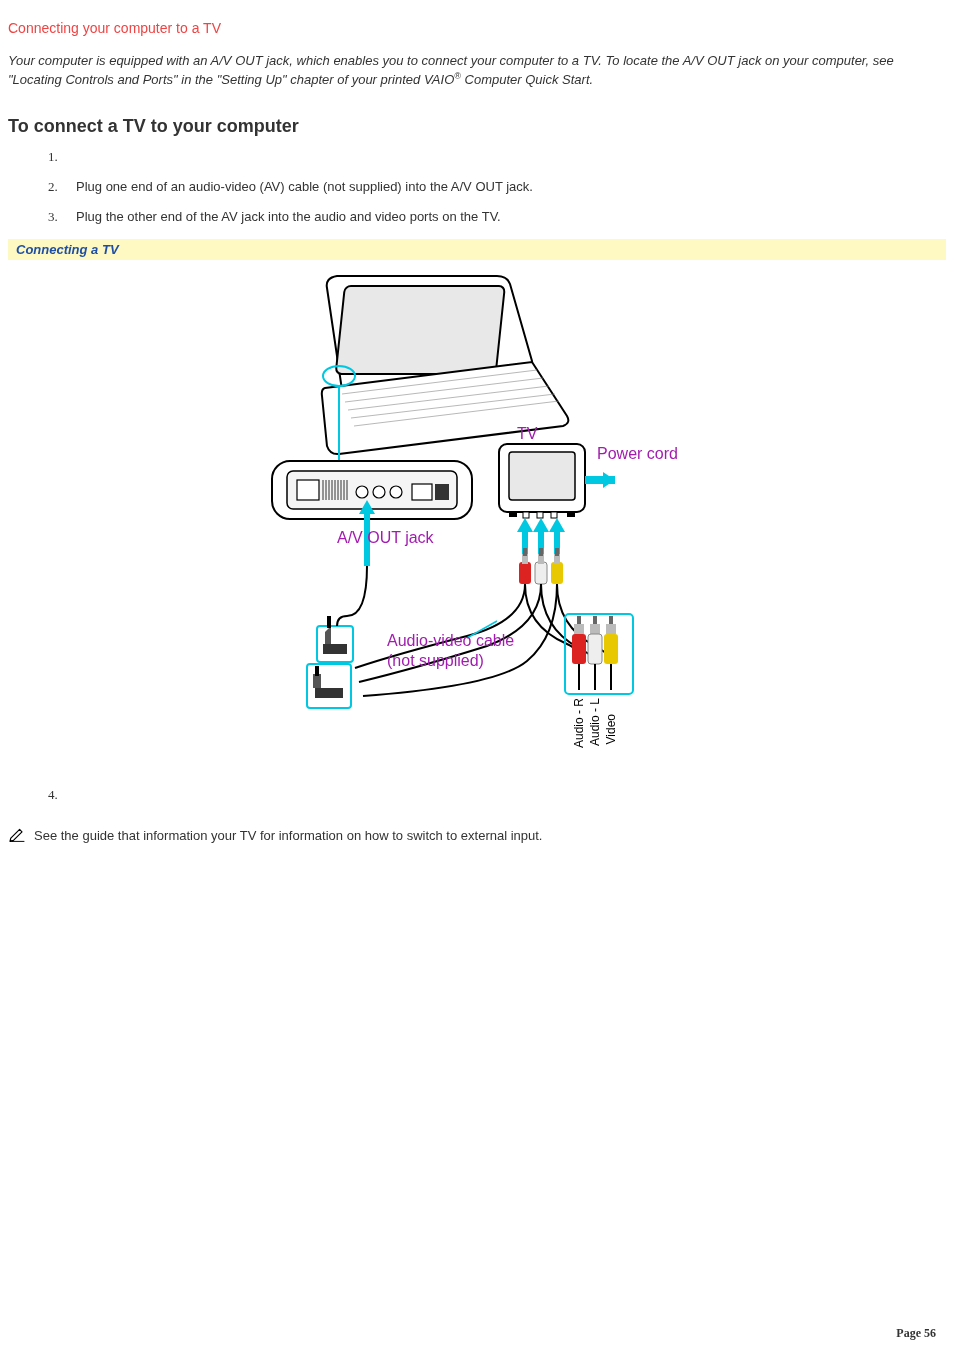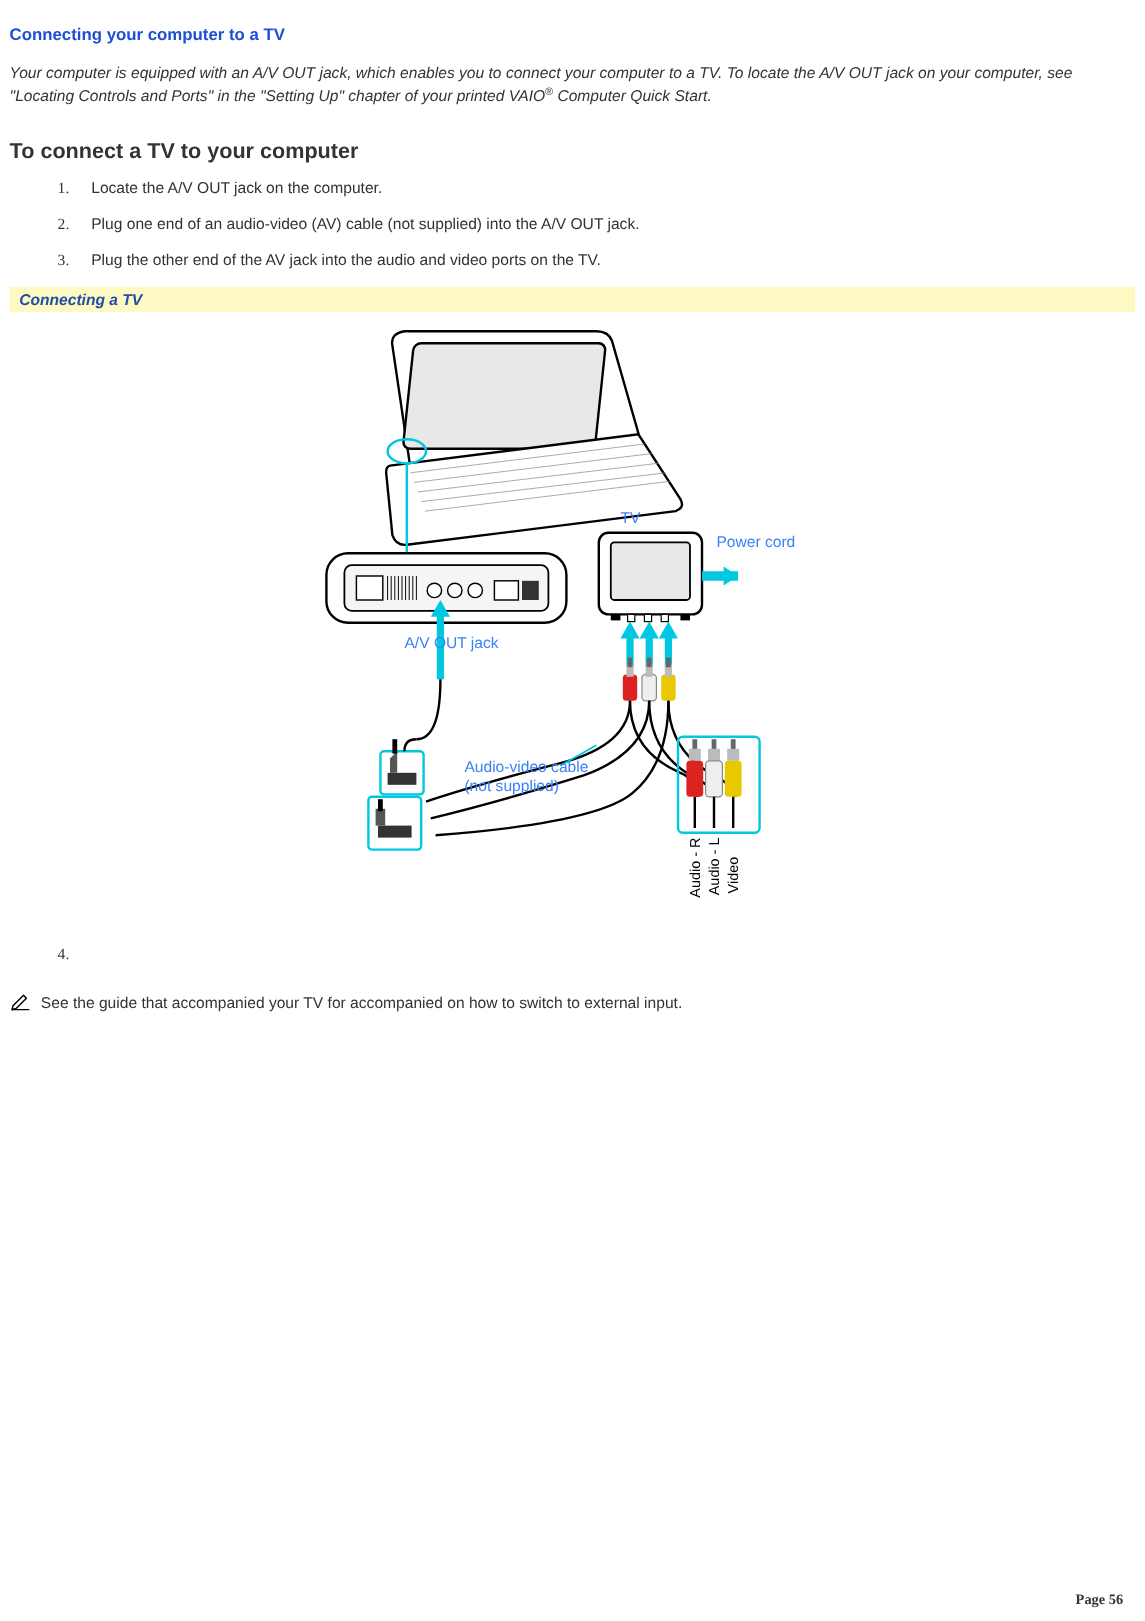--- a/index.html
+++ b/index.html
@@ -6,22 +6,22 @@
     font-family: Verdana, Geneva, sans-serif;
     font-size: 13px;
     color: #333;
     margin: 0;
     padding: 8px;
     width: 954px;
     box-sizing: border-box;
     background: #fff;
   }
   .main-heading {
-    color: #1d4ed8;
-    font-weight: bold;
+    color: #ef4444;
+    font-weight: normal;
     font-size: 14px;
     margin: 12px 0 16px 0;
   }
   .intro {
     line-height: 1.35;
     margin-bottom: 28px;
     font-style: italic;
   }
   .reg {
     font-size: 9px;
@@ -91,22 +91,22 @@
     bottom: 10px;
     right: 18px;
     font-family: "Times New Roman", Times, serif;
     font-size: 12px;
     font-weight: bold;
   }
 
   
   .label {
     position: absolute;
-    font-size: 13px;
-    color: #3b82f6;
+    font-size: 16px;
+    color: #a21caf;
     white-space: nowrap;
     line-height: 1.2;
   }
   .vlabel {
     position: absolute;
     font-size: 12px;
     color: #000;
     writing-mode: vertical-rl;
     transform: rotate(180deg);
     line-height: 1;
@@ -119,21 +119,20 @@
 
 <div class="intro">
   <span>Your computer is equipped with an A/V OUT jack, which enables you to connect your computer to a TV. To locate the A/V OUT jack on your computer, see "Locating Controls and Ports" in the "Setting Up" chapter of your printed VAIO</span><span class="reg">®</span><span> Computer Quick Start.</span>
 </div>
 
 <div class="sub-heading">To connect a TV to your computer</div>
 
 <ol class="steps">
   <li>
     <span class="num">1.</span>
-    <span class="txt">Locate the A/V OUT jack on the computer.</span>
   </li>
   <li>
     <span class="num">2.</span>
     <span class="txt">Plug one end of an audio-video (AV) cable (not supplied) into the A/V OUT jack.</span>
   </li>
   <li>
     <span class="num">3.</span>
     <span class="txt">Plug the other end of the AV jack into the audio and video ports on the TV.</span>
   </li>
 </ol>
@@ -297,16 +296,16 @@
     <span class="num">4.</span>
   </li>
 </ol>
 
 <div class="note">
   <svg class="note-icon-svg" viewBox="0 0 24 20">
     <path d="M3 14 L14 3 L17 6 L6 17 L2 18 Z" fill="none" stroke="#000" stroke-width="1.5" stroke-linejoin="round"></path>
     <path d="M2 18 L6 17" stroke="#000" stroke-width="1.5"></path>
     <path d="M4 18 L20 18" stroke="#000" stroke-width="1.2"></path>
   </svg>
-  <span>See the guide that accompanied your TV for accompanied on how to switch to external input.</span>
+  <span>See the guide that information your TV for information on how to switch to external input.</span>
 </div>
 
 <div class="page-num">Page 56</div>
 
 </body></html>

